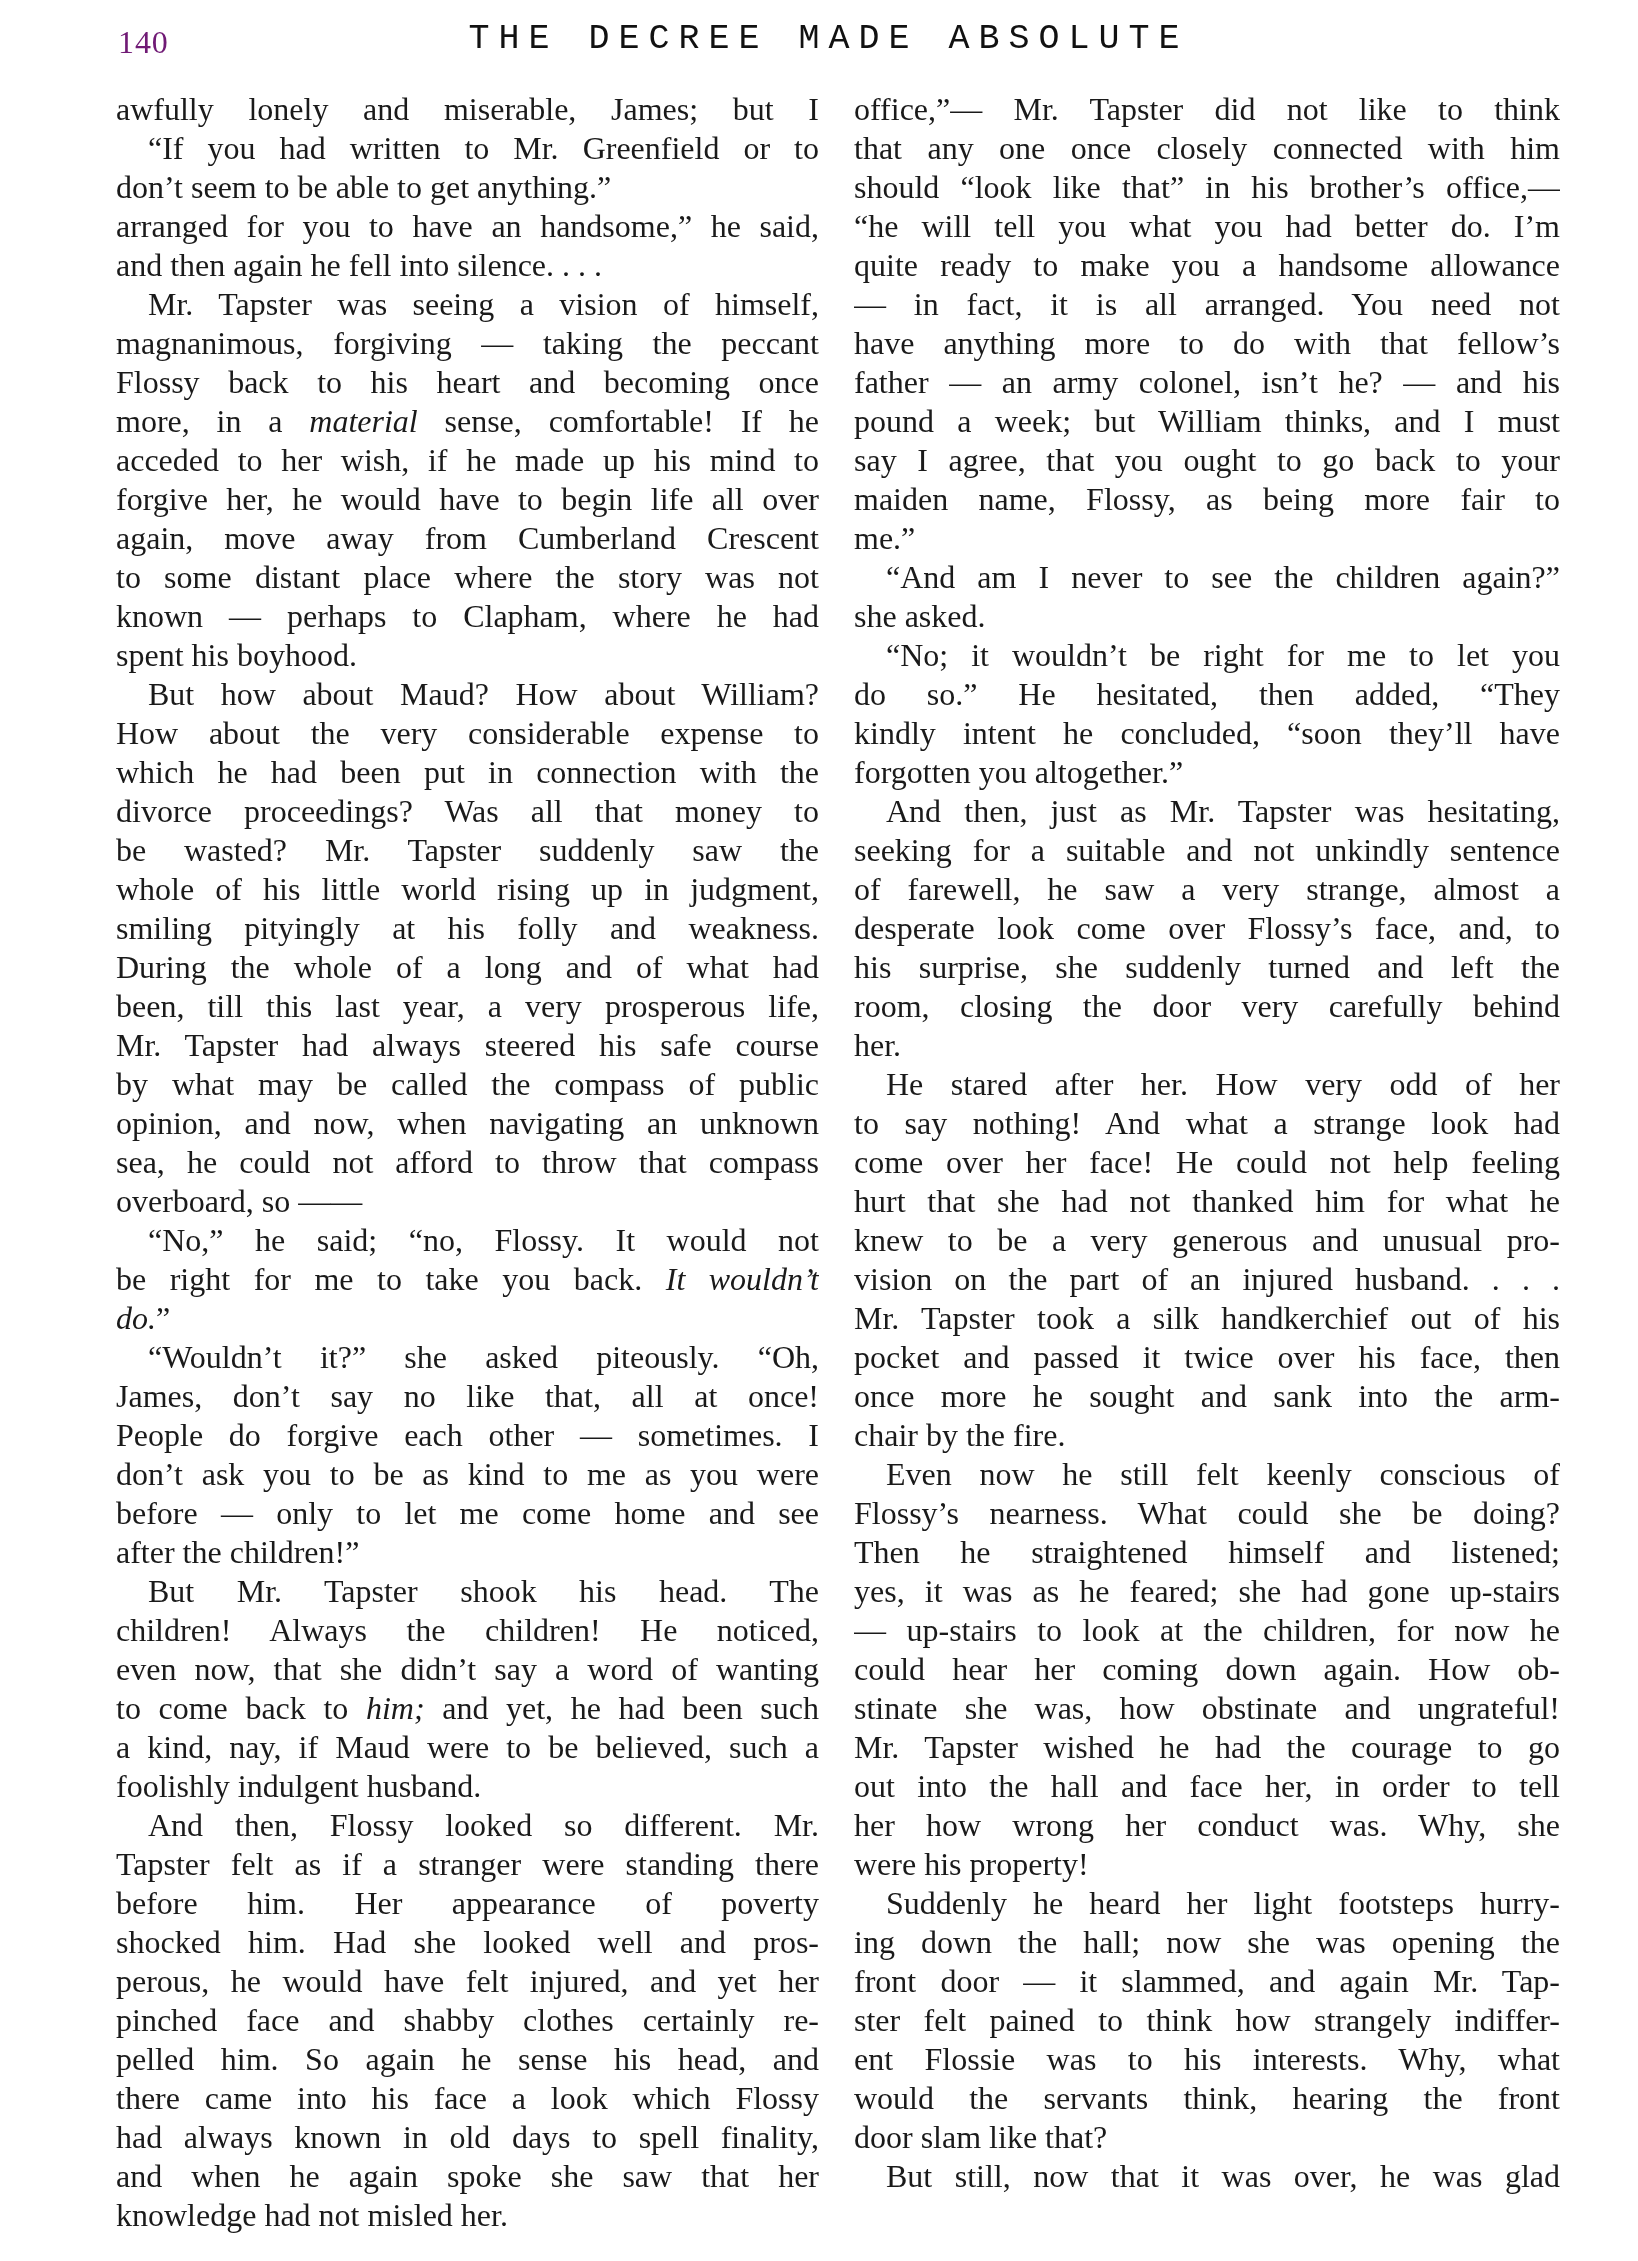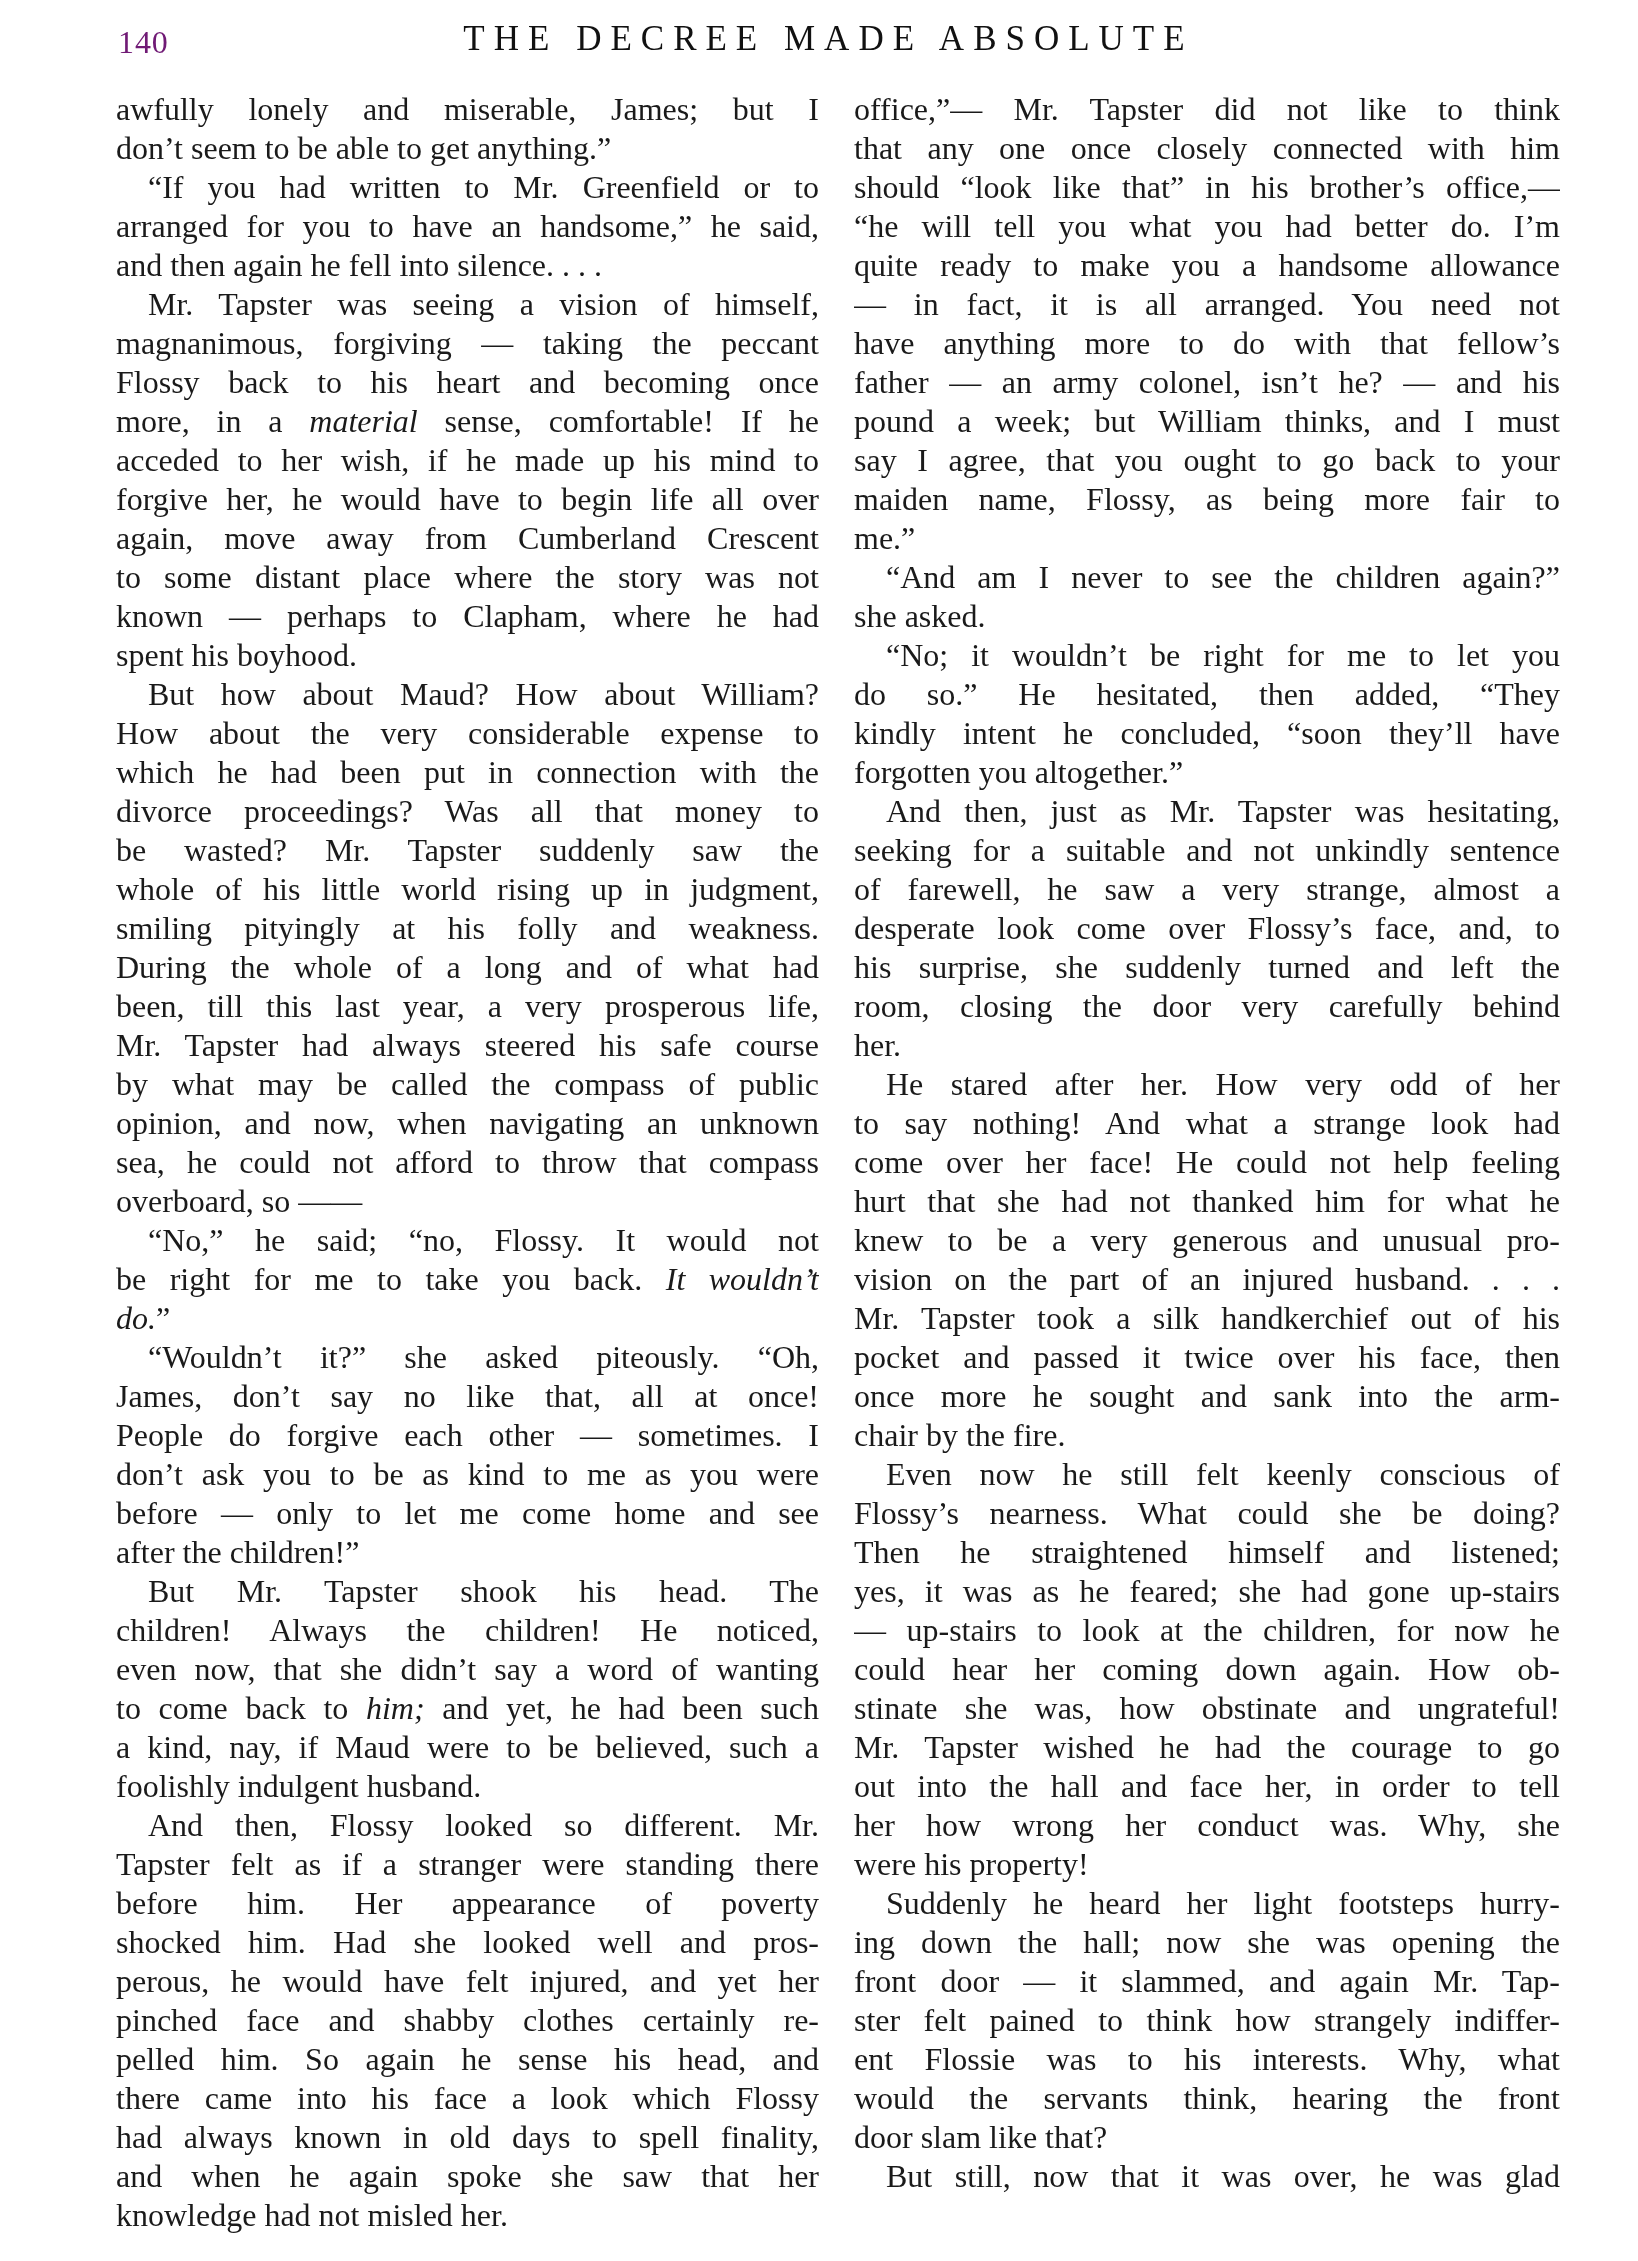--- a/index.html
+++ b/index.html
@@ -9,20 +9,21 @@
     color: #1a1a1a;
   }
   .page-number {
     position: absolute; left: 118px; top: 23.5px;
     font-size: 32px; letter-spacing: 0.9px; color: #701a75;
   }
   .running-head {
     position: absolute; left: 0; right: 0; top: 19px; text-align: center;
     font-size: 35px; letter-spacing: 9px; color: #111;
     padding-left: 18px;
+    font-family: Liberation Mono, monospace;
   }
   .column {
     position: absolute; top: 90px; width: 703px;
     font-size: 32px; line-height: 39px;
   }
   .col-left { left: 116px; }
   .col-right { left: 854px; width: 706px; }
   .line {
     display: block; height: 39px; white-space: nowrap;
     text-align: justify; text-align-last: justify;
@@ -34,22 +35,22 @@
 </style>
 </head>
 <body>
 
 <div>
   <div class="page-number">140</div>
   <div class="running-head">THE DECREE MADE ABSOLUTE</div>
 
   <div class="column col-left" id="col-left">
       <span class="line">awfully lonely and miserable, James; but I</span>
+      <span class="line indent">“If you had written to Mr. Greenfield or to</span>
       <span class="line last">don’t seem to be able to get anything.”</span>
-      <span class="line indent">“If you had written to Mr. Greenfield or to</span>
       <span class="line">arranged for you to have an handsome,” he said,</span>
       <span class="line last">and then again he fell into silence. . . .</span>
       <span class="line indent">Mr. Tapster was seeing a vision of himself,</span>
       <span class="line">magnanimous, forgiving — taking the peccant</span>
       <span class="line">Flossy back to his heart and becoming once</span>
       <span class="line">more, in a <i>material</i> sense, comfortable! If he</span>
       <span class="line">acceded to her wish, if he made up his mind to</span>
       <span class="line">forgive her, he would have to begin life all over</span>
       <span class="line">again, move away from Cumberland Crescent</span>
       <span class="line">to some distant place where the story was not</span>

